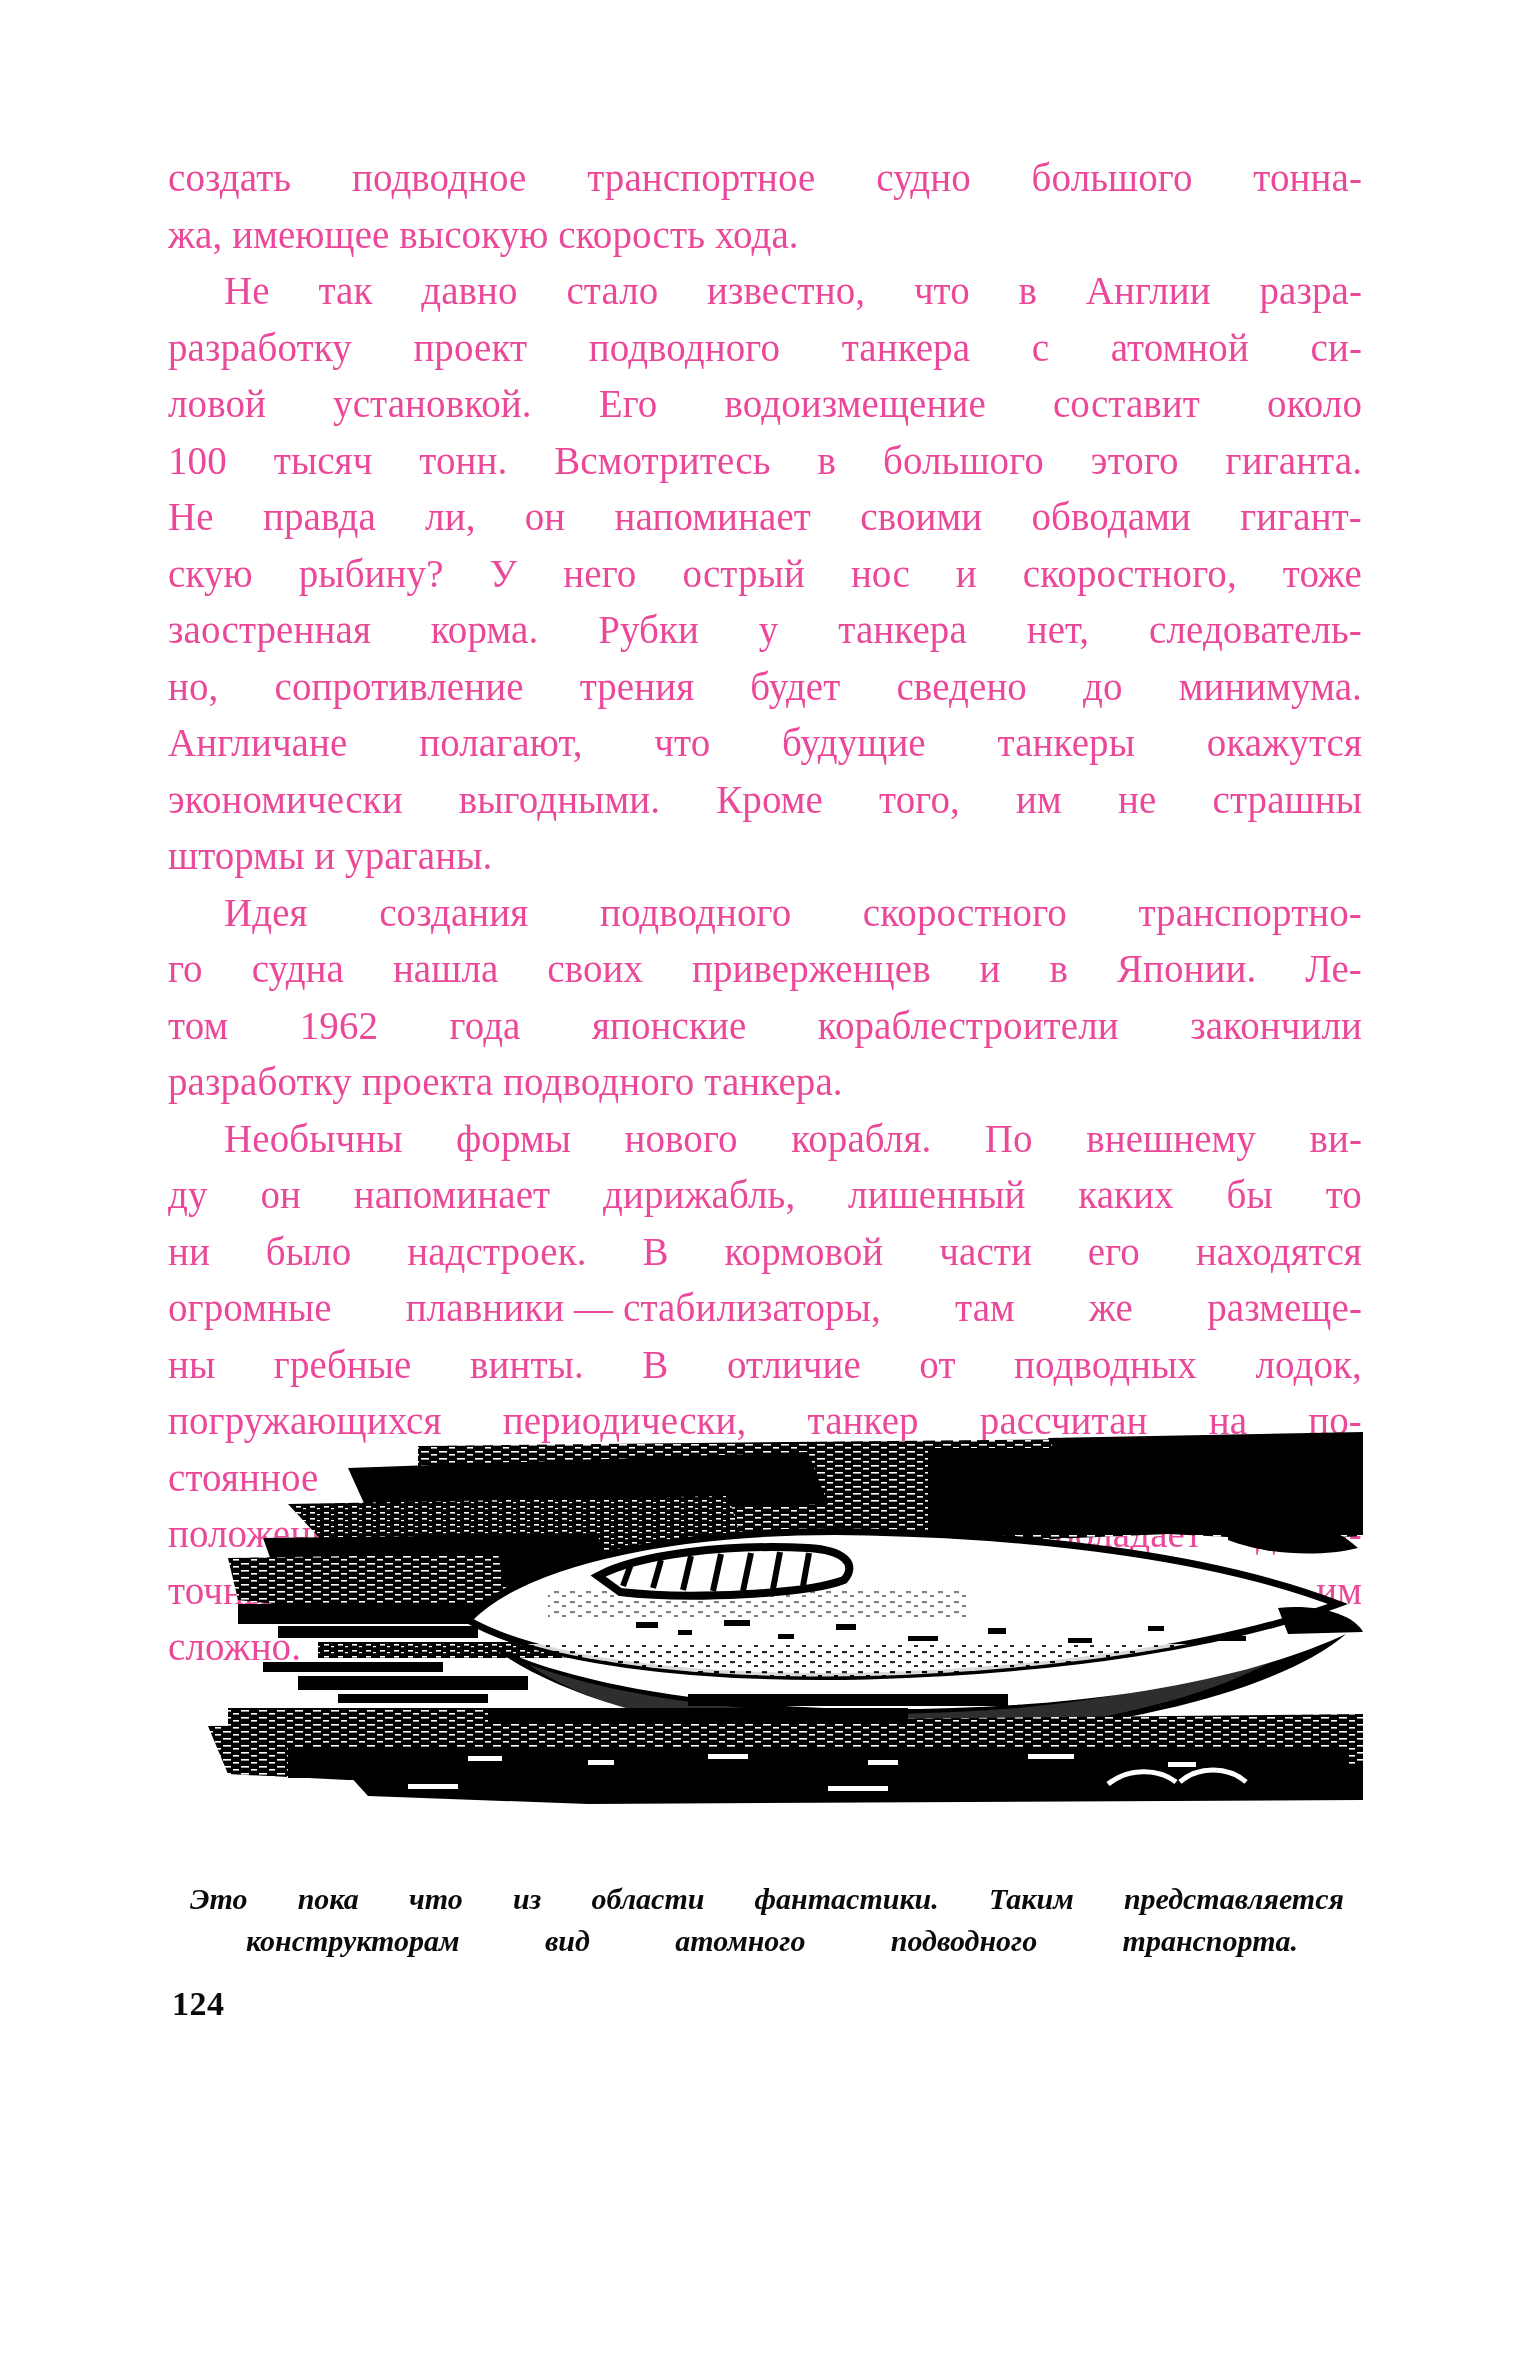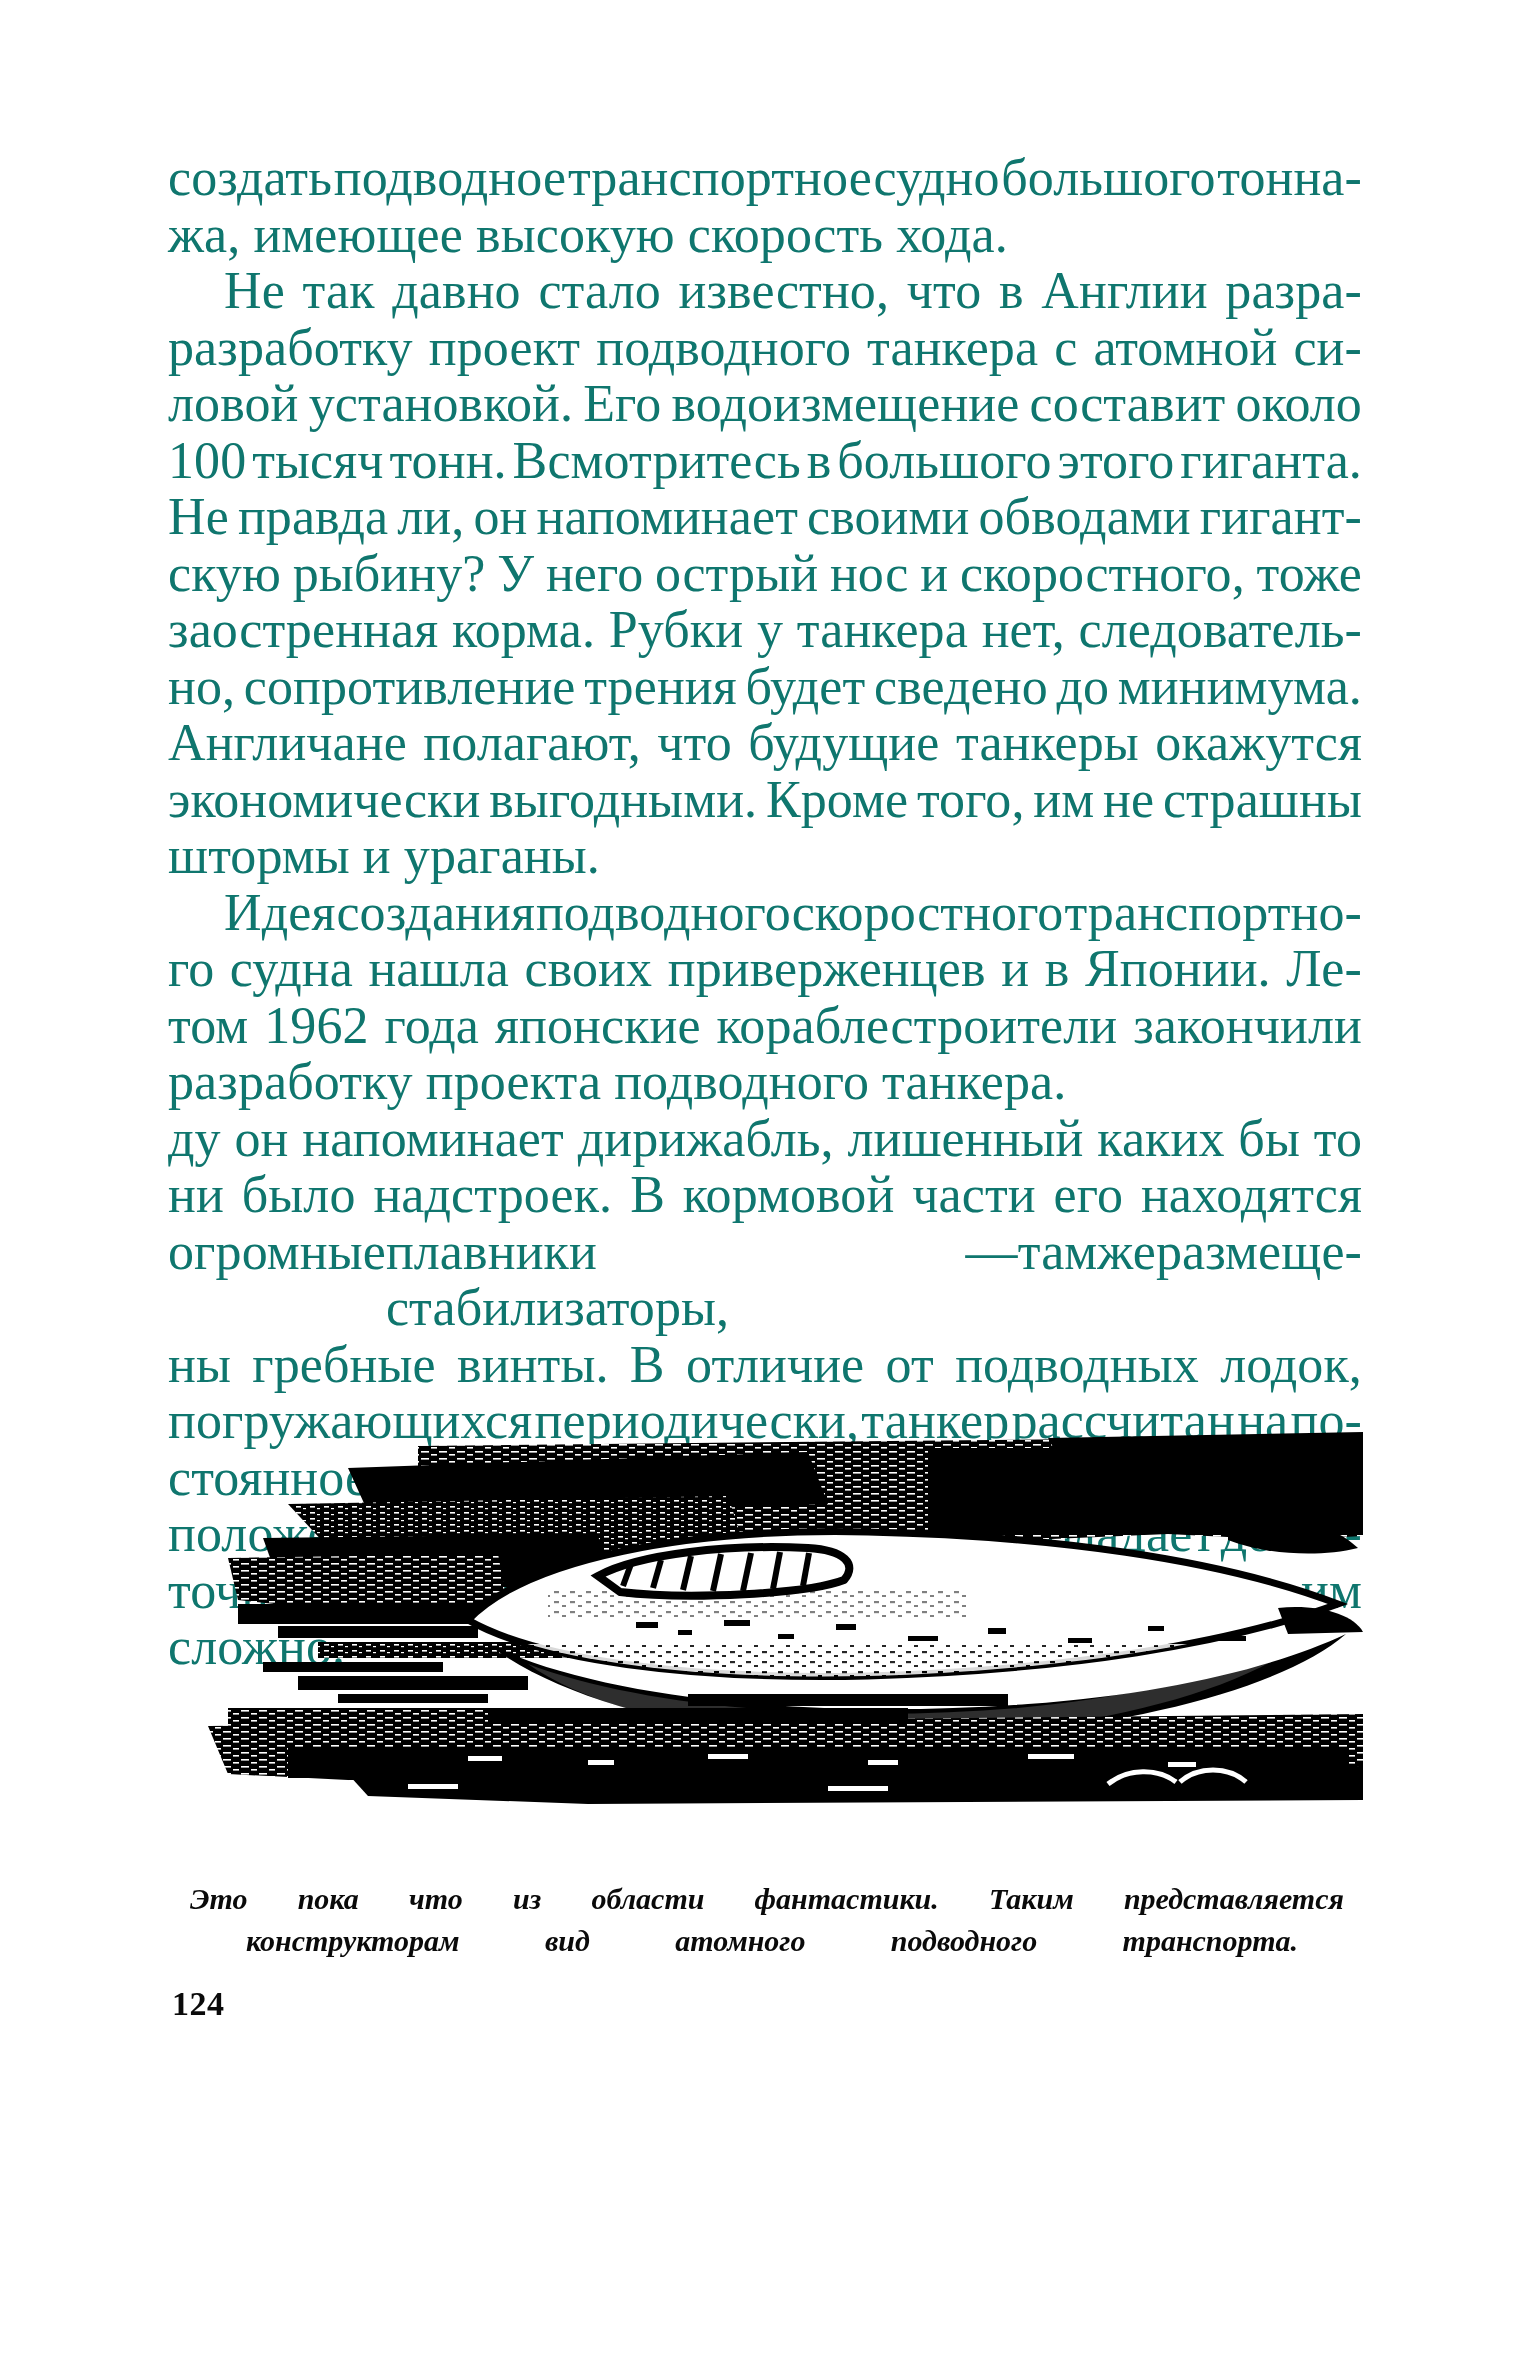--- a/index.html
+++ b/index.html
@@ -20,24 +20,24 @@
 
   
   .textblock {
     position: absolute;
     left: 168px;
     top: 150px;
     width: 1194px;
   }
   .para {
     margin: 0;
-    font-size: 52px;
+    font-size: 39px;
     line-height: 56.5px;
     letter-spacing: 0.1px;
-    color: #0f766e;
+    color: #ec4899;
     text-align: justify;
     text-justify: inter-word;
   }
   .para .ln {
     display: block;
     white-space: nowrap;
   }
   
   .para .ln.j {
     display: flex;
@@ -235,20 +235,29 @@
           <span>1962</span>
           <span>года</span>
           <span>японские</span>
           <span>кораблестроители</span>
           <span>закончили</span>
       </span>
       <span class="ln">разработку проекта подводного танкера.</span>
     </p>
 
     <p class="para">
+      <span class="ln j indent">
+        <span>Необычны</span>
+          <span>формы</span>
+          <span>нового</span>
+          <span>корабля.</span>
+          <span>По</span>
+          <span>внешнему</span>
+          <span>ви-</span>
+      </span>
       <span class="ln j">
         <span>ду</span>
           <span>он</span>
           <span>напоминает</span>
           <span>дирижабль,</span>
           <span>лишенный</span>
           <span>каких</span>
           <span>бы</span>
           <span>то</span>
       </span>

